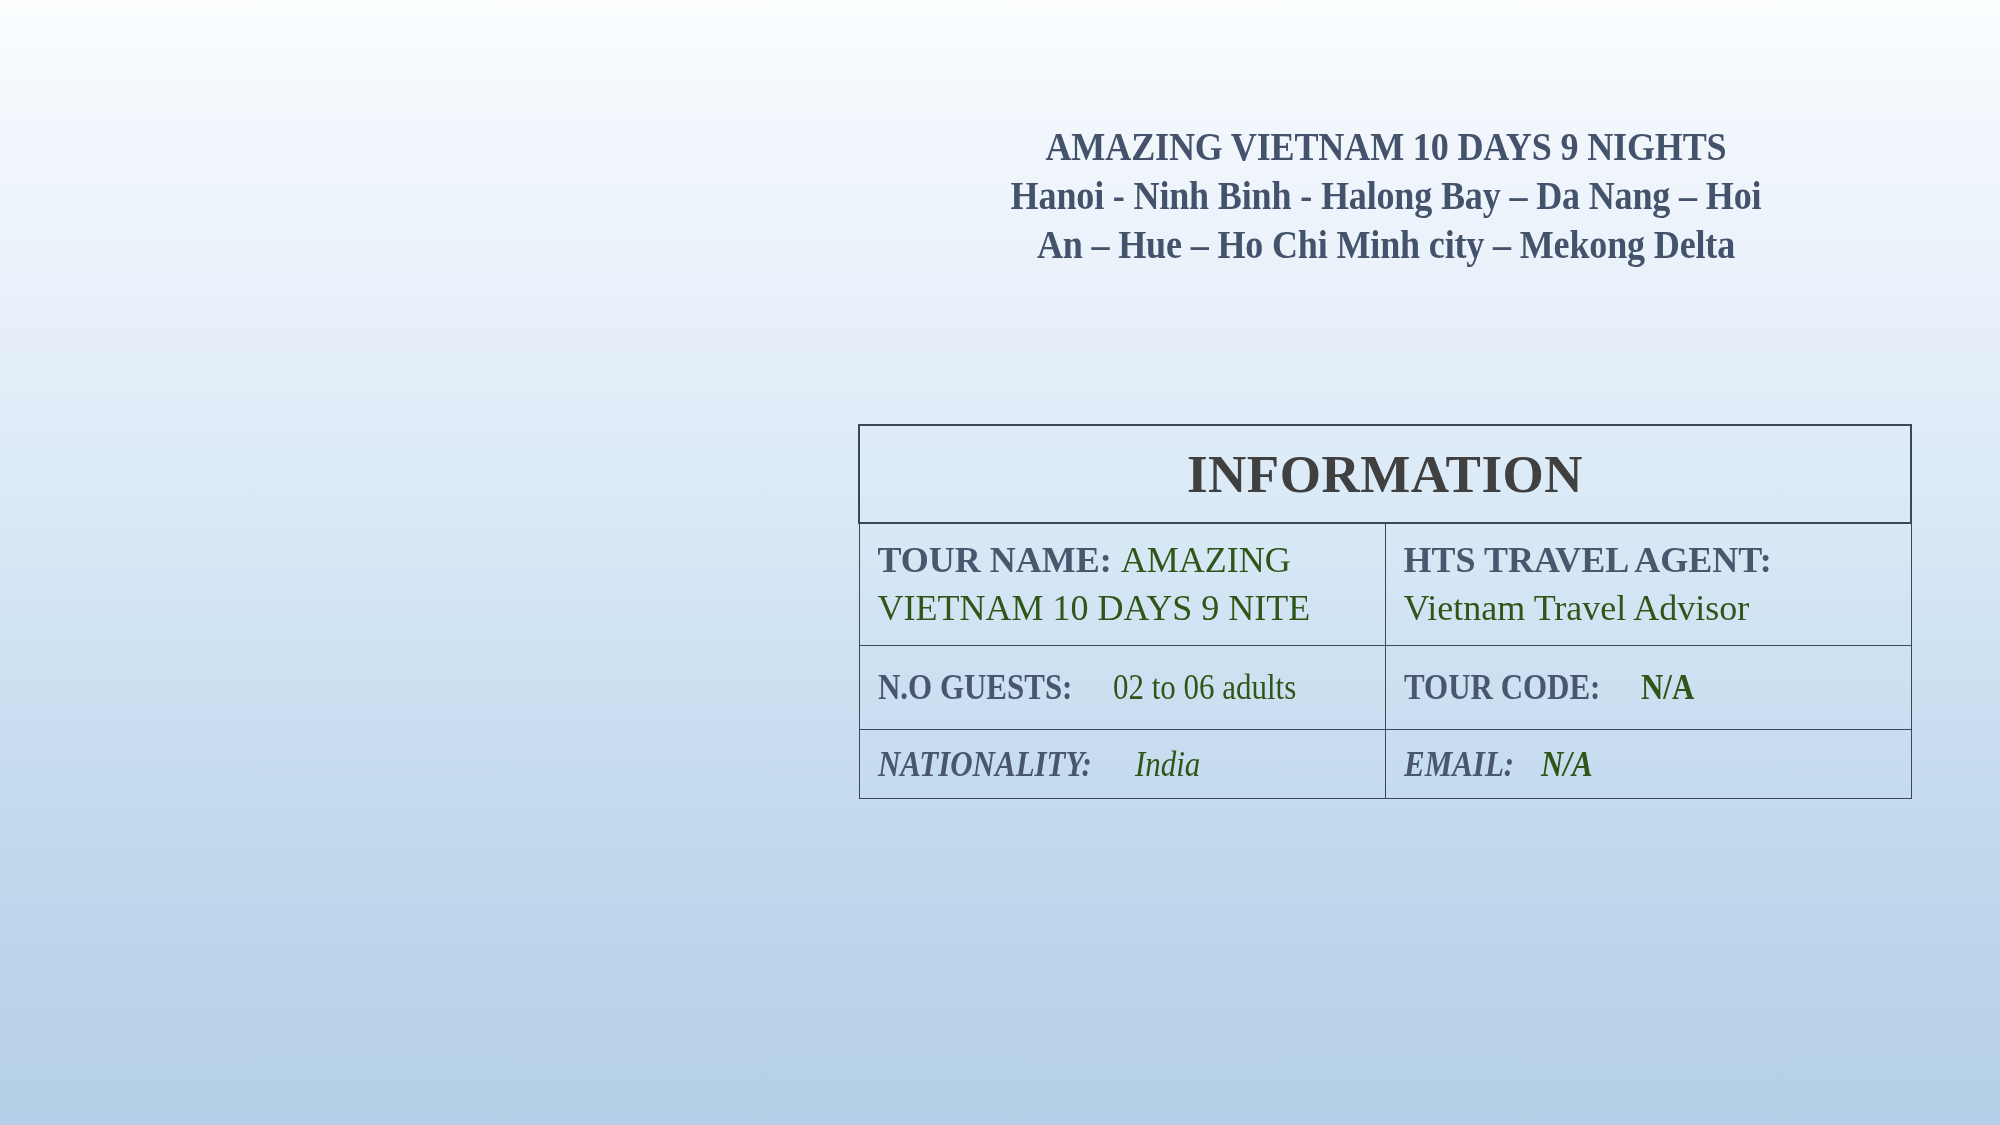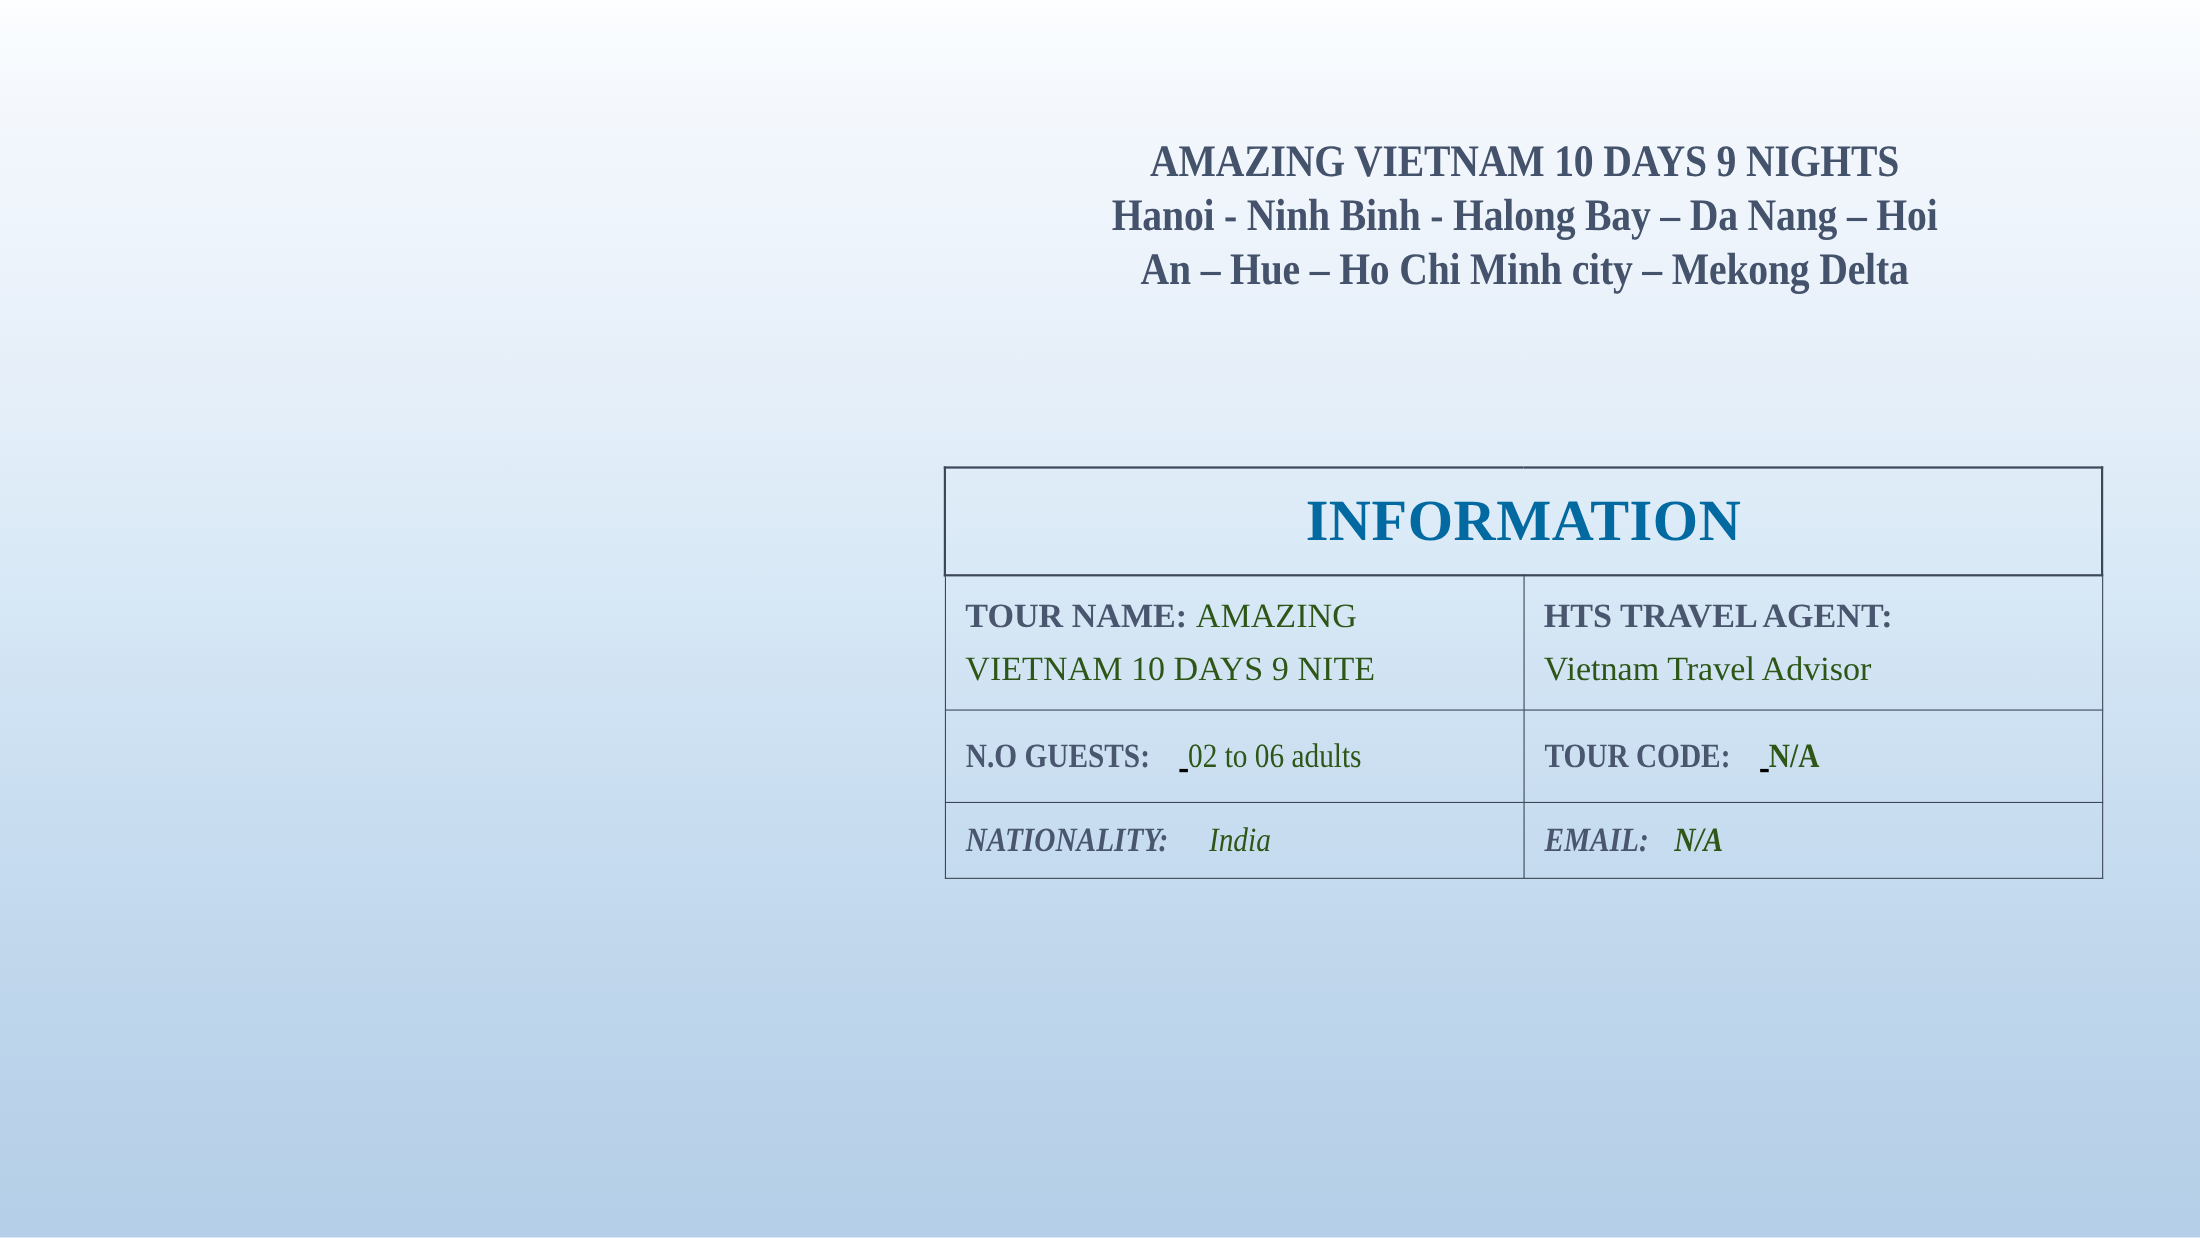--- a/index.html
+++ b/index.html
@@ -64,32 +64,32 @@
   #info-table td.col-left  { width: 522px; }
   #info-table td.col-right { width: 532px; }
 
   
   .header-cell {
     height: 96px;
     text-align: center;
     border-width: 2.5px !important;
   }
   .header-title {
-    color: #0369a1;
+    color: #404040;
     font-weight: bold;
     font-size: 53px;
     line-height: 56px;
     letter-spacing: 0.5px;
     font-family: "Liberation Serif", "DejaVu Serif", serif;
   }
 
   
   .data-cell {
     padding: 0 0 0 18px !important;
-    font-size: 31px;
+    font-size: 36px;
     line-height: 48px;
     font-family: "Liberation Serif", "DejaVu Serif", serif;
   }
   .label {
     color: #49566e;
     font-weight: bold;
   }
   .value {
     color: #2d5617;
   }
@@ -100,21 +100,21 @@
     display: inline-block;
     transform: scaleX(0.86);
     transform-origin: 0 50%;
   }
   .cond .cellinner {
     white-space: nowrap;
   }
 
   .r1 { height: 122px; }
   .r2 { height: 135px; }
-  .r3 { height: 84px; text-decoration: underline;  }
+  .r3 { height: 84px;  }
   .r4 { height: 92px;  }
   .r5 { height: 69px; font-style: italic;  }
 
   .wrapcell { white-space: normal; padding-right: 10px; }
 </style>
 </head>
 <body>
 
 <div id="title-block">
   <span class="tline">AMAZING VIETNAM 10 DAYS 9 NIGHTS</span>

